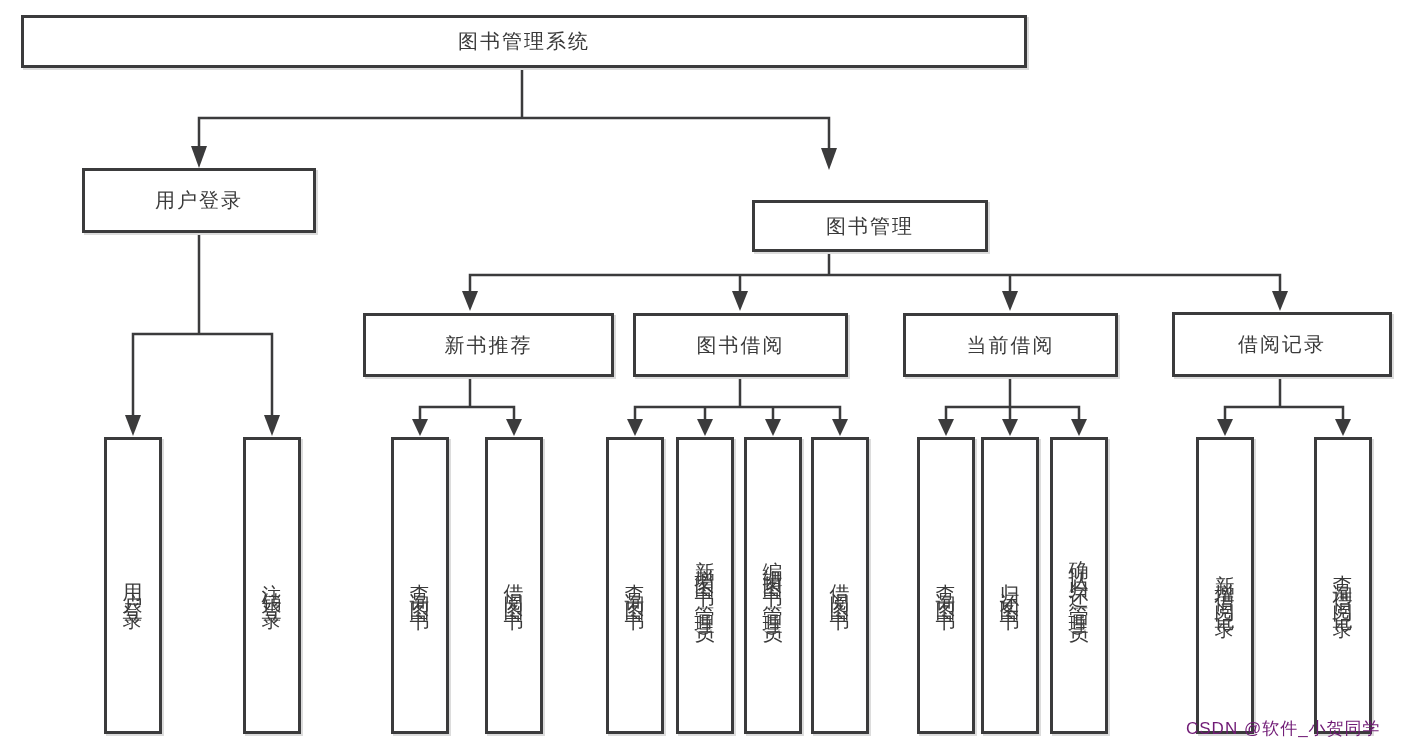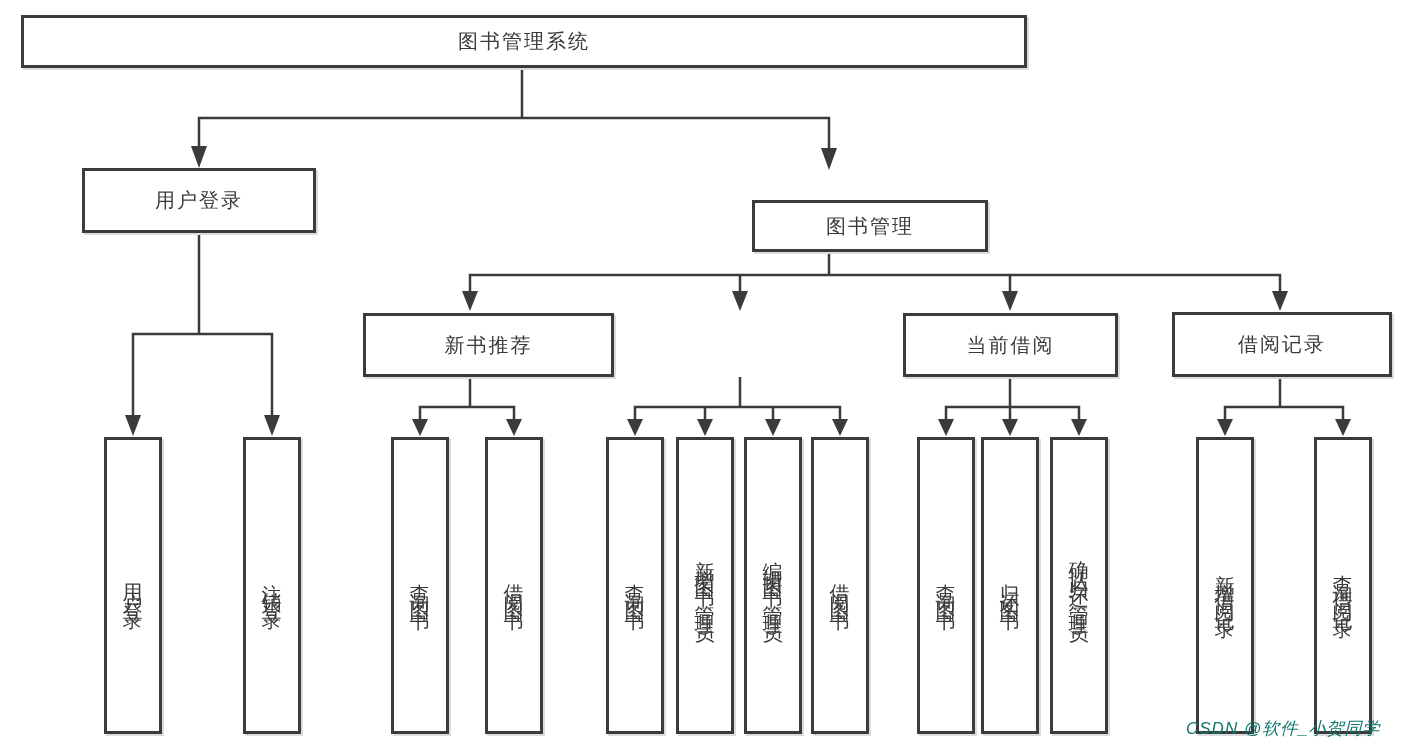--- a/index.html
+++ b/index.html
@@ -19,21 +19,21 @@
     top:437px;width:58px;height:297px;
     display:flex;align-items:center;justify-content:center;
     box-shadow:2px 2px 0 #dcdcdc;
   }
   .leaf .vlbl{
     writing-mode:vertical-rl;text-orientation:mixed;
     font-size:20px;letter-spacing:9px;line-height:1;white-space:nowrap;
   }
   #watermark{
     position:absolute;left:1186px;top:717px;z-index:5;
-    font-size:17px;color:#0f766e;letter-spacing:1px;white-space:nowrap;font-style:italic;
+    font-size:17px;color:#701a75;letter-spacing:1px;white-space:nowrap;
   }
 </style>
 </head>
 <body>
 
 <div id="canvas">
 
   <svg id="wires" viewBox="0 0 1405 747" xmlns="http://www.w3.org/2000/svg">
     <g stroke="#3b3b3c" stroke-width="2.5" fill="none">
       <path d="M522 66 V118 M199 148 V118 H829 V150"></path>
@@ -74,20 +74,23 @@
   <div class="node" style="left:82px;top:168px;width:234px;height:65px;">
     <span class="lbl">用户登录</span>
   </div>
   <div class="node" style="left:752px;top:170px;width:236px;height:52px;margin-top:30px;">
     <span class="lbl">图书管理</span>
   </div>
 
   <div class="node" style="left:363px;top:313px;width:251px;height:64px;">
     <span class="lbl">新书推荐</span>
   </div>
+  <div class="node" style="left:633px;top:313px;width:215px;height:64px;">
+    <span class="lbl">图书借阅</span>
+  </div>
   <div class="node" style="left:1172px;top:312px;width:220px;height:65px;">
     <span class="lbl">借阅记录</span>
   </div>
   <div class="node" style="left:903px;top:313px;width:215px;height:64px;">
     <span class="lbl">当前借阅</span>
   </div>
 
   <div class="leaf" style="left:104px;">
     <span class="vlbl">用户登录</span>
   </div>

